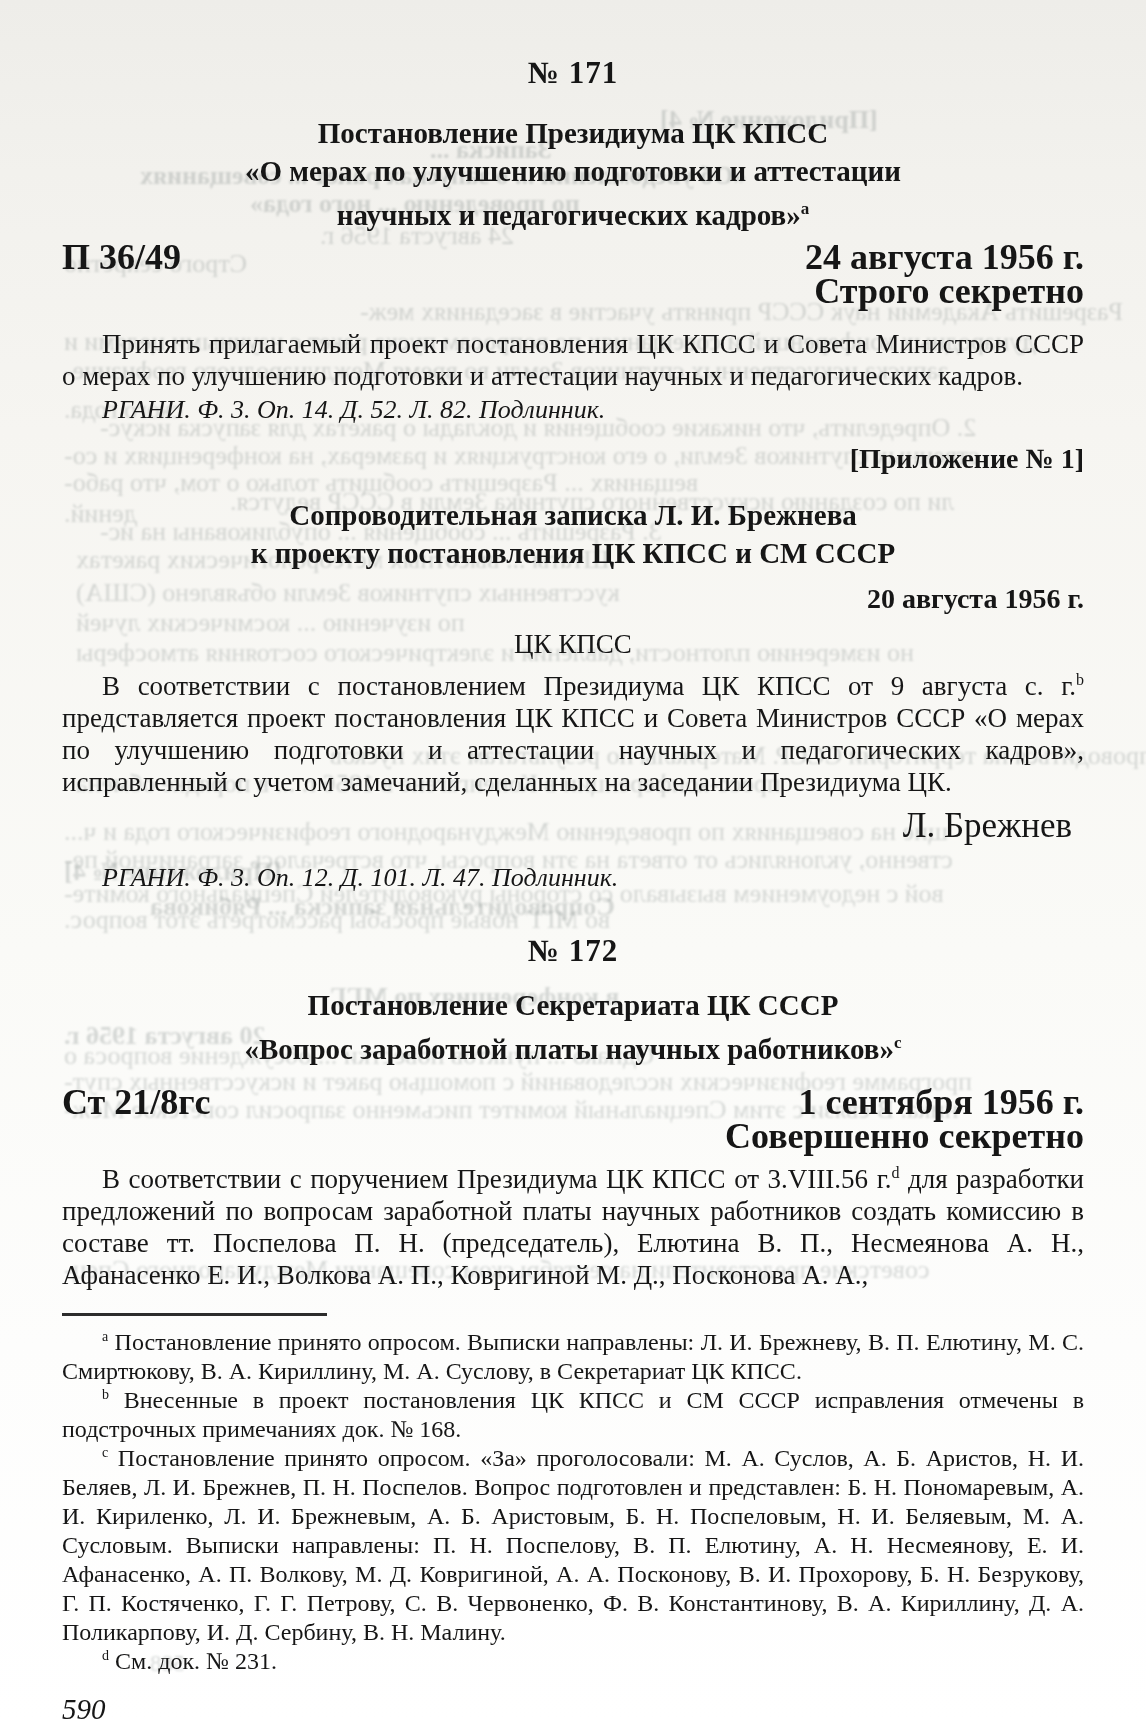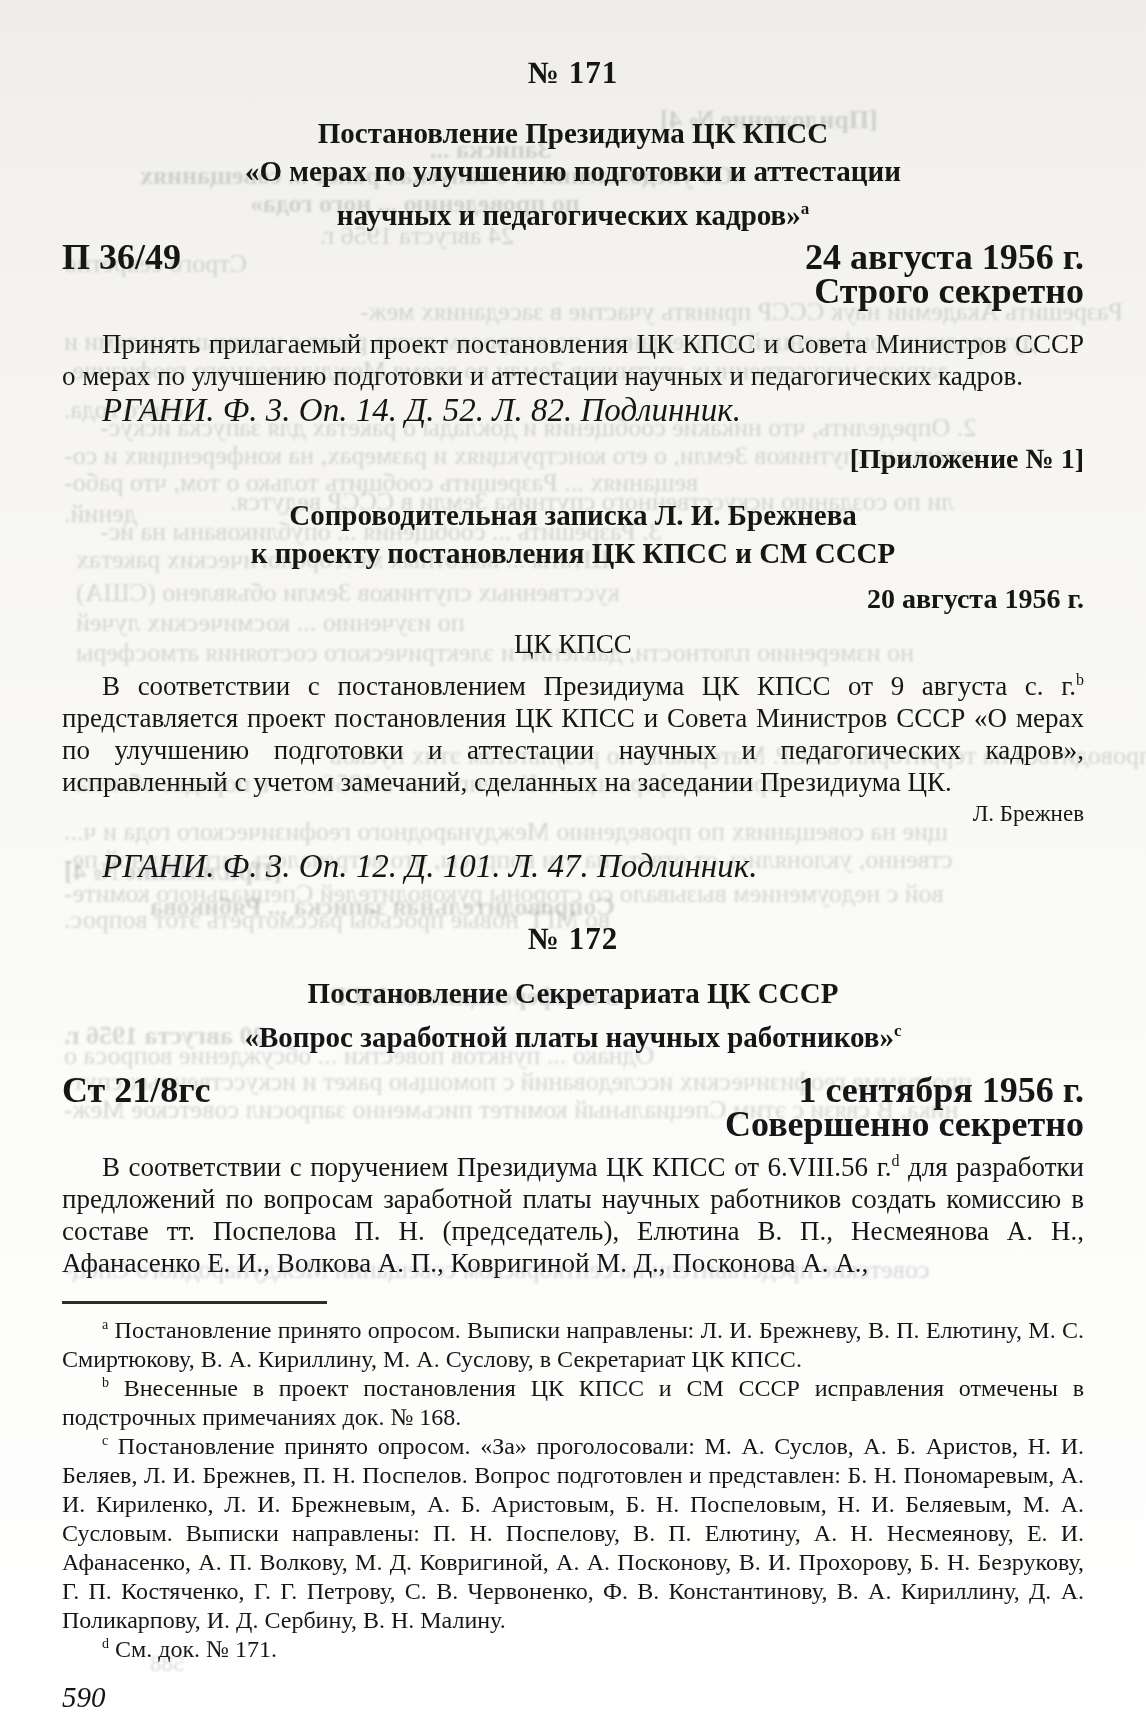--- a/index.html
+++ b/index.html
@@ -28,23 +28,23 @@
   .gsm{font-size:23px;}
   
   .content{position:relative;z-index:2;padding:56px 62px 0 62px;}
   .h-num{font-size:31px;font-weight:bold;text-align:center;line-height:34px;margin:0 0 24px 0;letter-spacing:1px;}
   .h-title{font-size:29px;font-weight:bold;text-align:center;line-height:38px;margin:0;}
   .h-title sup{font-size:17px;font-weight:bold;}
   .meta{display:flex;justify-content:space-between;align-items:flex-start;font-weight:bold;font-size:36px;line-height:34px;margin:0;}
   .meta .right{text-align:right;}
   .para{font-size:27px;line-height:32px;text-align:justify;text-indent:40px;margin:0;}
   .para sup{font-size:16px;line-height:0;}
-  .archive{font-size:33px;line-height:32px;font-style:italic;text-indent:40px;margin:0;}
+  .archive{font-size:26px;line-height:32px;font-style:italic;text-indent:40px;margin:0;}
   .rline{font-size:28px;font-weight:bold;text-align:right;line-height:34px;margin:0;}
-  .rline-normal{font-size:23px;text-align:right;line-height:32px;margin:0;font-family:Liberation Serif, serif;}
+  .rline-normal{font-size:35px;text-align:right;line-height:32px;margin:12px;font-family:Liberation Serif, serif;}
   .cline{font-size:27px;text-align:center;line-height:32px;margin:0;}
   .fnsep{width:265px;border:none;border-top:3px solid #2c2c2c;margin:22px 0 12px 0;}
   .fn{font-size:24px;line-height:29px;text-align:justify;text-indent:40px;margin:0;}
   .fn sup{font-size:14px;line-height:0;}
   .pagenum{font-size:29px;line-height:34px;margin:16px 0 0 0;font-style:italic;}
   
   .mt2{margin-top:2px;}.mt4{margin-top:20px;}.mt6{margin-top:6px;}.mt8{margin-top:20px;}
   .mt10{margin-top:10px;}.mt12{margin-top:12px;}.mt16{margin-top:16px;}
   .mt18{margin-top:18px;}
   .mt40{margin-top:40px;}
@@ -127,26 +127,26 @@
       <p class="h-title"><span>«Вопрос заработной платы научных работников»</span><sup>c</sup></p>
 
       <div class="meta mt18">
         <span>Ст 21/8гс</span>
         <span class="right">
           <span>1 сентября 1956 г.</span><br>
           <span>Совершенно секретно</span>
         </span>
       </div>
 
-      <p class="para mt10"><span>В соответствии с поручением Президиума ЦК КПСС от 6.VIII.56 г.</span><sup>d</sup><span> для разработки предложений по вопросам заработной платы научных работников создать комиссию в составе тт. Поспелова П. Н. (председатель), Елютина В. П., Несмеянова А. Н., Афанасенко Е. И., Волкова А. П., Ковригиной М. Д., Посконова А. А.,</span></p>
+      <p class="para mt10"><span>В соответствии с поручением Президиума ЦК КПСС от 3.VIII.56 г.</span><sup>d</sup><span> для разработки предложений по вопросам заработной платы научных работников создать комиссию в составе тт. Поспелова П. Н. (председатель), Елютина В. П., Несмеянова А. Н., Афанасенко Е. И., Волкова А. П., Ковригиной М. Д., Посконова А. А.,</span></p>
     </section>
 
     <hr class="fnsep">
     <section>
       <p class="fn"><sup>a</sup><span> Постановление принято опросом. Выписки направлены: Л. И. Брежневу, В. П. Елютину, М. С. Смиртюкову, В. А. Кириллину, М. А. Суслову, в Секретариат ЦК КПСС.</span></p>
       <p class="fn"><sup>b</sup><span> Внесенные в проект постановления ЦК КПСС и СМ СССР исправления отмечены в подстрочных примечаниях док. № 168.</span></p>
       <p class="fn"><sup>c</sup><span> Постановление принято опросом. «За» проголосовали: М. А. Суслов, А. Б. Аристов, Н. И. Беляев, Л. И. Брежнев, П. Н. Поспелов. Вопрос подготовлен и представлен: Б. Н. Пономаревым, А. И. Кириленко, Л. И. Брежневым, А. Б. Аристовым, Б. Н. Поспеловым, Н. И. Беляевым, М. А. Сусловым. Выписки направлены: П. Н. Поспелову, В. П. Елютину, А. Н. Несмеянову, Е. И. Афанасенко, А. П. Волкову, М. Д. Ковригиной, А. А. Посконову, В. И. Прохорову, Б. Н. Безрукову, Г. П. Костяченко, Г. Г. Петрову, С. В. Червоненко, Ф. В. Константинову, В. А. Кириллину, Д. А. Поликарпову, И. Д. Сербину, В. Н. Малину.</span></p>
-      <p class="fn"><sup>d</sup><span> См. док. № 171.</span></p>
+      <p class="fn"><sup>d</sup><span> См. док. № 231.</span></p>
     </section>
 
     <p class="pagenum">590</p>
   </div>
 </div>
 
 </body></html>

